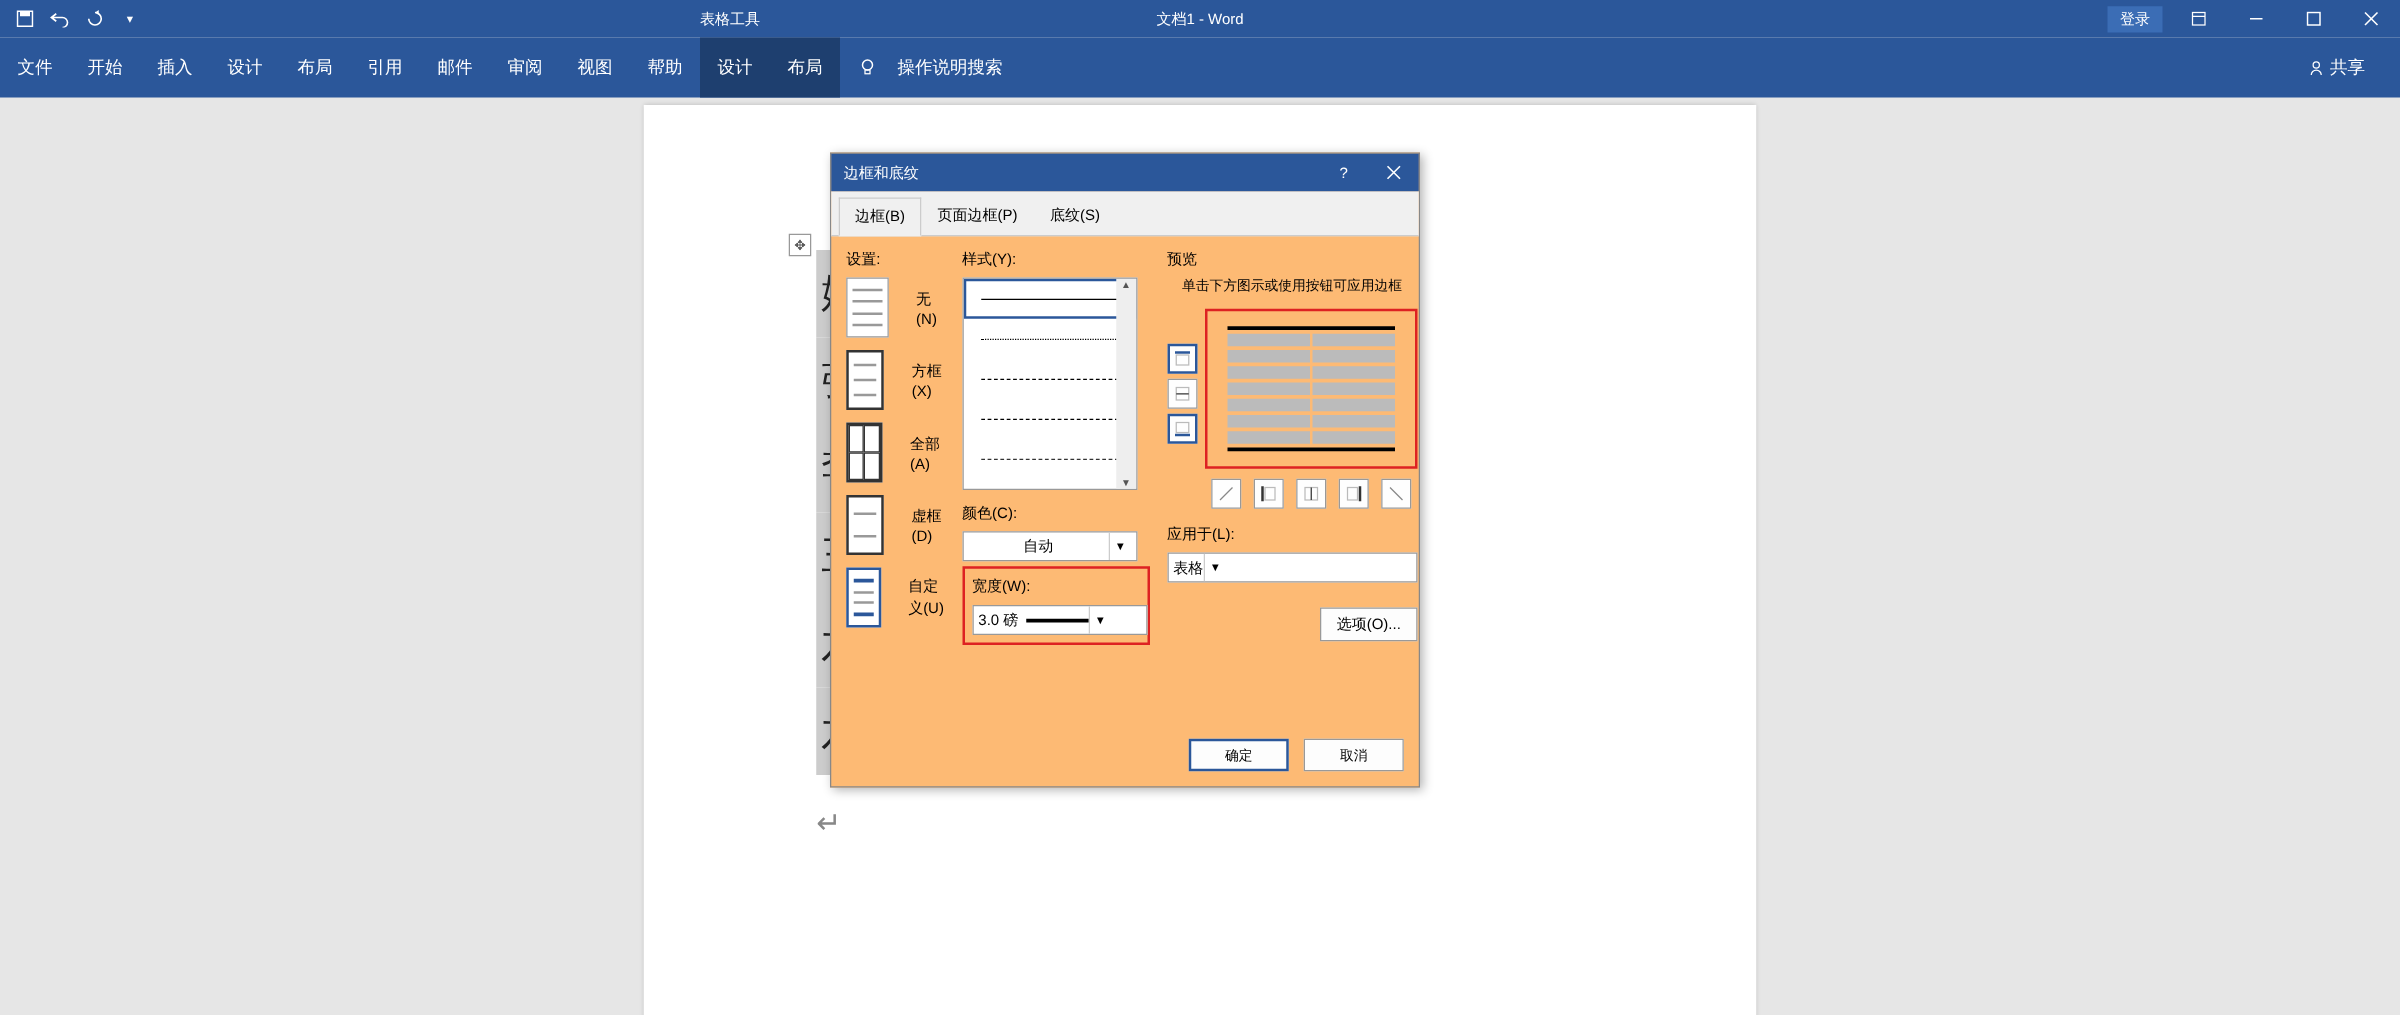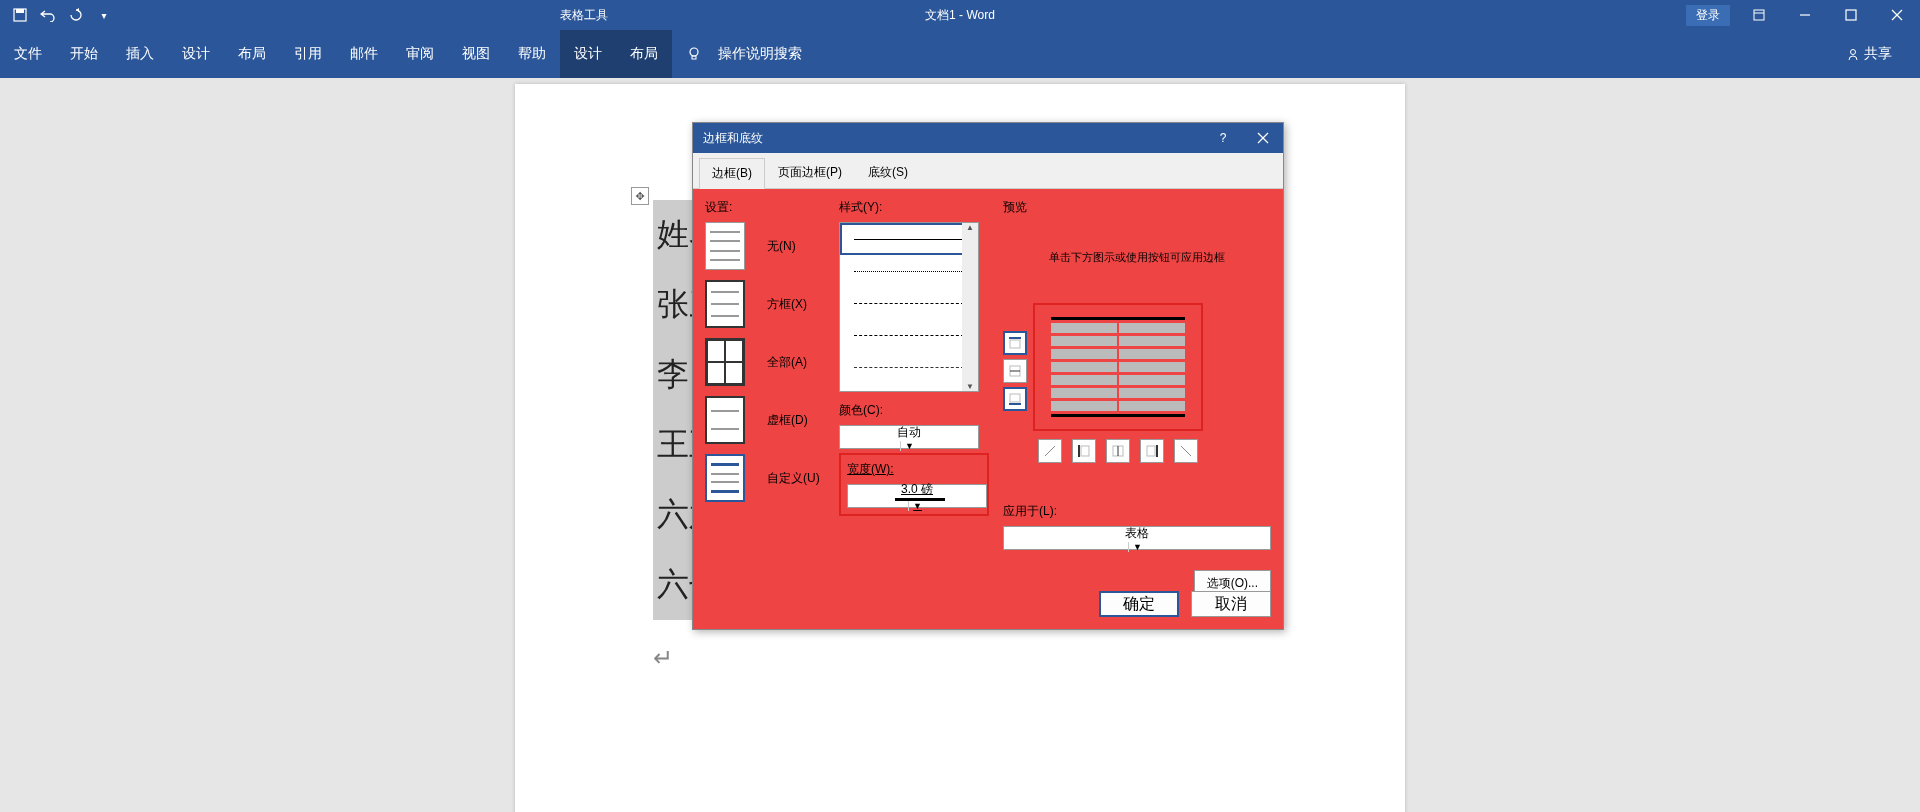--- a/index.html
+++ b/index.html
@@ -25,70 +25,70 @@
 
 .doc-area { position: absolute; top: 78px; left: 0; right: 0; bottom: 0; display: flex; justify-content: center; }
 .page { background: white; width: 890px; height: 100%; margin-top: 6px; box-shadow: 0 0 4px rgba(0,0,0,0.2); position: relative; }
 .table-anchor { position: absolute; left: 116px; top: 103px; width: 18px; height: 18px; border: 1px solid #999; display: flex; align-items: center; justify-content: center; font-size: 11px; color: #555; }
 .doc-table { position: absolute; left: 138px; top: 116px; }
 .doc-cell { width: 170px; height: 70px; background: #cccccc; display: flex; align-items: center; padding-left: 4px; font-family: SimSun, serif; font-size: 32px; color: #222; }
 .para-mark { font-size: 20px; color: #888; margin-left: 4px; }
 .trailing-para { position: absolute; left: 138px; top: 560px; font-size: 24px; color: #888; font-family: SimSun, serif; }
 
 
-.dialog { position: absolute; left: 664px; top: 122px; width: 592px; background: #ef4444; border: 1px solid #888; box-shadow: 2px 2px 8px rgba(0,0,0,0.3); margin-left: 28px; }
+.dialog { position: absolute; left: 664px; top: 122px; width: 472px; background: #fdba74; border: 1px solid #888; box-shadow: 2px 2px 8px rgba(0,0,0,0.3); }
 .dlg-title { background: #2b579a; color: white; height: 30px; display: flex; align-items: center; padding: 0 10px; font-size: 12px; position: relative; }
 .dlg-title-ctrls { position: absolute; right: 0; display: flex; }
 .dlg-ctrl { width: 40px; height: 30px; display: flex; align-items: center; justify-content: center; }
 .dlg-tabs { display: flex; background: #f0f0f0; border-bottom: 1px solid #ccc; font-size: 12px; padding-left: 6px; padding-top: 4px; }
 .dlg-tab { padding: 6px 12px; border: 1px solid transparent; cursor: default; }
 .dlg-tab.active { background: #f0f0f0; border: 1px solid #ccc; border-bottom: 1px solid #f0f0f0; position: relative; top: 1px; }
 .dlg-body { padding: 10px 12px; display: flex; gap: 14px; font-size: 12px; height: 390px; }
 .col { display: flex; flex-direction: column; }
 .col1 { width: 120px; }
 .col2 { width: 150px; }
-.col3 { flex: 1; gap: 28px; }
+.col3 { flex: 1; }
 .section-label { margin-bottom: 6px; }
 
 .setting-item { display: flex; align-items: center; gap: 22px; margin-bottom: 10px; }
 .setting-icon { width: 40px; height: 48px; border: 1px solid #999; background: white; display: flex; flex-direction: column; justify-content: space-around; padding: 4px; }
 .setting-icon.selected { border: 2px solid #2b579a; }
 .si-line { height: 2px; background: #999; }
 .si-line.thick { height: 3px; background: #333; }
 
 .style-list { border: 1px solid #999; background: white; height: 170px; width: 140px; overflow: hidden; position: relative; }
 .style-row { height: 32px; display: flex; align-items: center; justify-content: center; border-bottom: 0; }
 .style-row.sel { border: 2px solid #2b579a; }
 .style-line-solid { width: 110px; border-top: 1.5px solid #000; }
 .style-line-dot { width: 110px; border-top: 1.5px dotted #000; }
 .style-line-dash { width: 110px; border-top: 1.5px dashed #000; }
 .style-line-dashdot { width: 110px; height: 0; border-top: 1.5px dashed #333; }
 .style-scroll { position: absolute; right: 0; top: 0; width: 16px; height: 100%; background: #eee; display: flex; flex-direction: column; justify-content: space-between; align-items: center; font-size: 8px; color: #555; }
 
-.combo { border: 1px solid #999; background: white; height: 24px; width: 140px; display: flex; align-items: center; justify-content: center; padding: 0 4px; position: relative; flex-direction: column; }
+.combo { border: 1px solid #999; background: white; height: 24px; width: 140px; display: flex; align-items: center; justify-content: flex-start; padding: 0 4px; position: relative; }
 .combo-arrow { width: 18px; height: 22px; border-left: 1px solid #ccc; display: flex; align-items: center; justify-content: center; font-size: 9px; }
-.width-highlight { border: 2px solid #d22; padding: 6px; margin-top: 4px; text-decoration: underline; }
+.width-highlight { border: 2px solid #d22; padding: 6px; margin-top: 4px; }
 .width-sample { width: 50px; height: 0; border-top: 3px solid #000; margin-left: 6px; display: inline-block; }
 
 .preview-text { text-align: center; font-size: 11px; margin-bottom: 10px; line-height: 1.4; }
 .preview-wrap { display: flex; align-items: flex-start; gap: 6px; }
 .preview-side { display: flex; flex-direction: column; gap: 4px; margin-top: 28px; }
 .pv-btn { width: 24px; height: 24px; border: 1px solid #999; background: #fefefe; display: flex; align-items: center; justify-content: center; }
 .pv-btn.sel { border: 2px solid #2b579a; }
 .preview-box { border: 2px solid #d22; padding: 12px 16px; width: 170px; }
 .pv-table { border-top: 3px solid #000; border-bottom: 3px solid #000; }
 .pv-row { height: 10px; display: flex; gap: 2px; margin: 3px 0; }
 .pv-cell { flex: 1; background: #bbb; }
 .pv-bottom { display: flex; gap: 10px; margin-top: 8px; justify-content: center; }
 
 .apply-row { margin-top: 12px; }
 .options-btn { border: 1px solid #999; background: #fdfdfd; padding: 4px 12px; float: right; margin-top: 20px; font-size: 12px; }
 
 .dlg-footer { display: flex; justify-content: flex-end; gap: 12px; padding: 12px; border-top: 0; }
-.dlg-btn { border: 1px solid #999; background: #fdfdfd; width: 80px; height: 26px; font-size: 16px; }
+.dlg-btn { border: 1px solid #999; background: #fdfdfd; width: 80px; height: 26px; font-size: 11px; }
 .dlg-btn.primary { border: 2px solid #2b579a; }
 
 svg { display: block; }
 </style>
 </head>
 <body>
 
 <div class="titlebar">
   <div class="titlebar-left">
     <div class="titlebar-icon">

